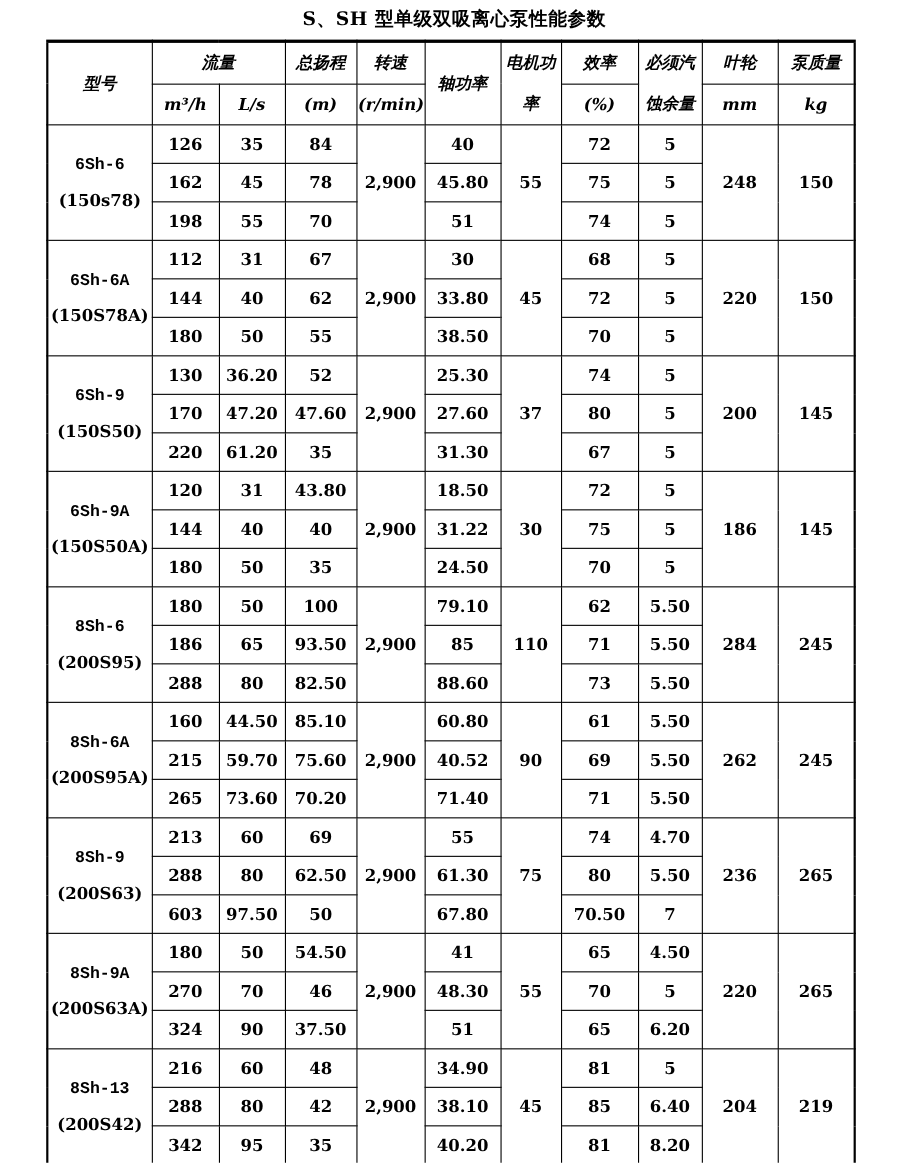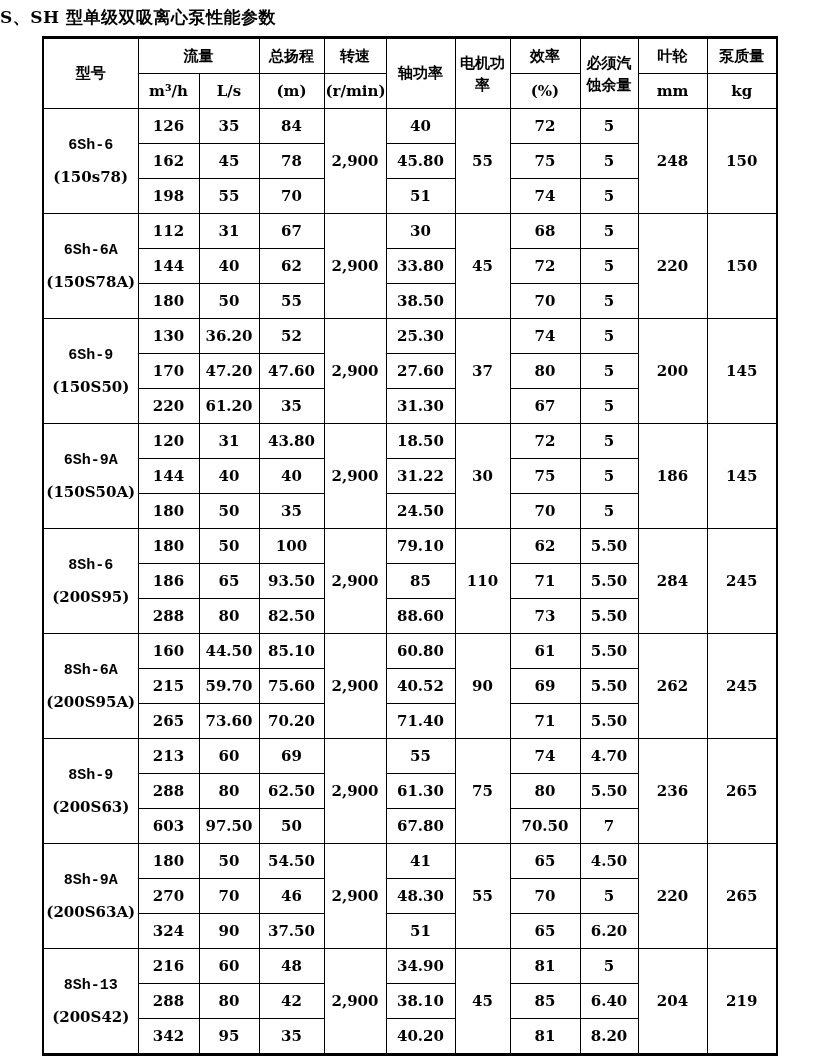--- a/index.html
+++ b/index.html
@@ -5,20 +5,21 @@
   html, body { margin:0; padding:0; background:#ffffff; }
   body {
     width:826px; height:1057px;
     font-family:"DejaVu Serif","Liberation Serif",serif;
     font-weight:bold; color:#000;
     -webkit-font-smoothing:none;
   }
   .page { width:826px; height:1057px; overflow:hidden; }
   .title {
     margin:6px 0 7px 0;
+    text-align:center;
     font-size:17px;
     font-weight:bold;
     letter-spacing:0.5px;
   }
   table.pump {
     border-collapse:collapse;
     table-layout:fixed;
     width:734px;
     margin-left:42px;
     border:2px solid #000;
@@ -28,22 +29,22 @@
   table.pump td {
     border:1px solid #000;
     text-align:center;
     vertical-align:middle;
     font-size:15px;
     font-weight:bold;
     height:34px;
     padding:0 1px;
     overflow:hidden;
   }
-  td.hdr { font-size:15px; }
-  td.wrap2 { line-height:22px; }
+  td.hdr { font-size:15px;font-style:italic; }
+  td.wrap2 { line-height:37px; }
   .model-name { margin-bottom:14px;font-family:Liberation Mono, monospace; }
   .model-code { }
 </style>
 </head>
 <body>
 
 <div class="page">
 
   <div class="title">S、SH 型单级双吸离心泵性能参数</div>
 

